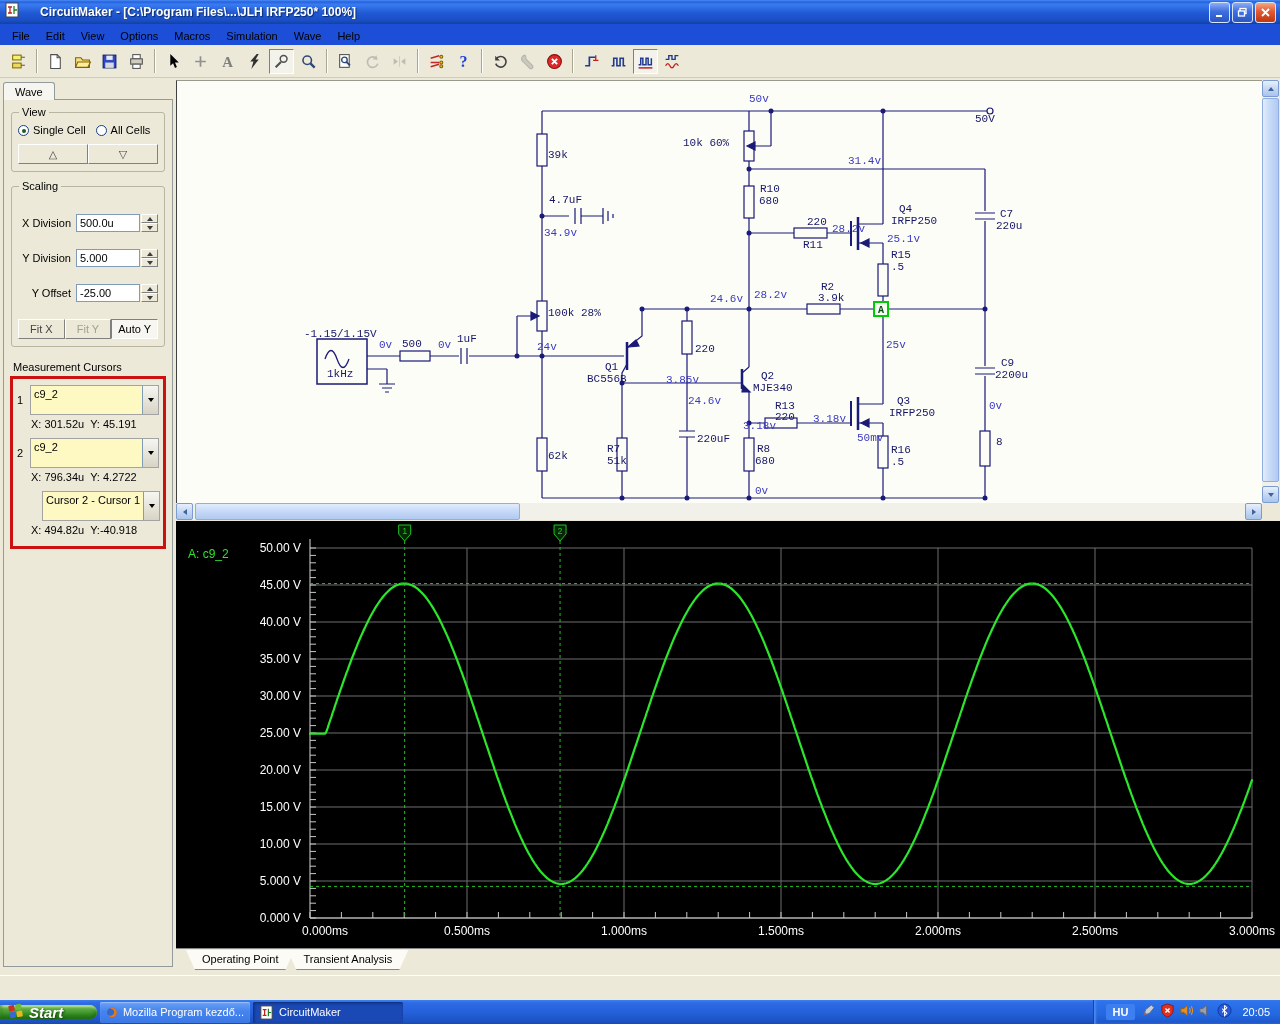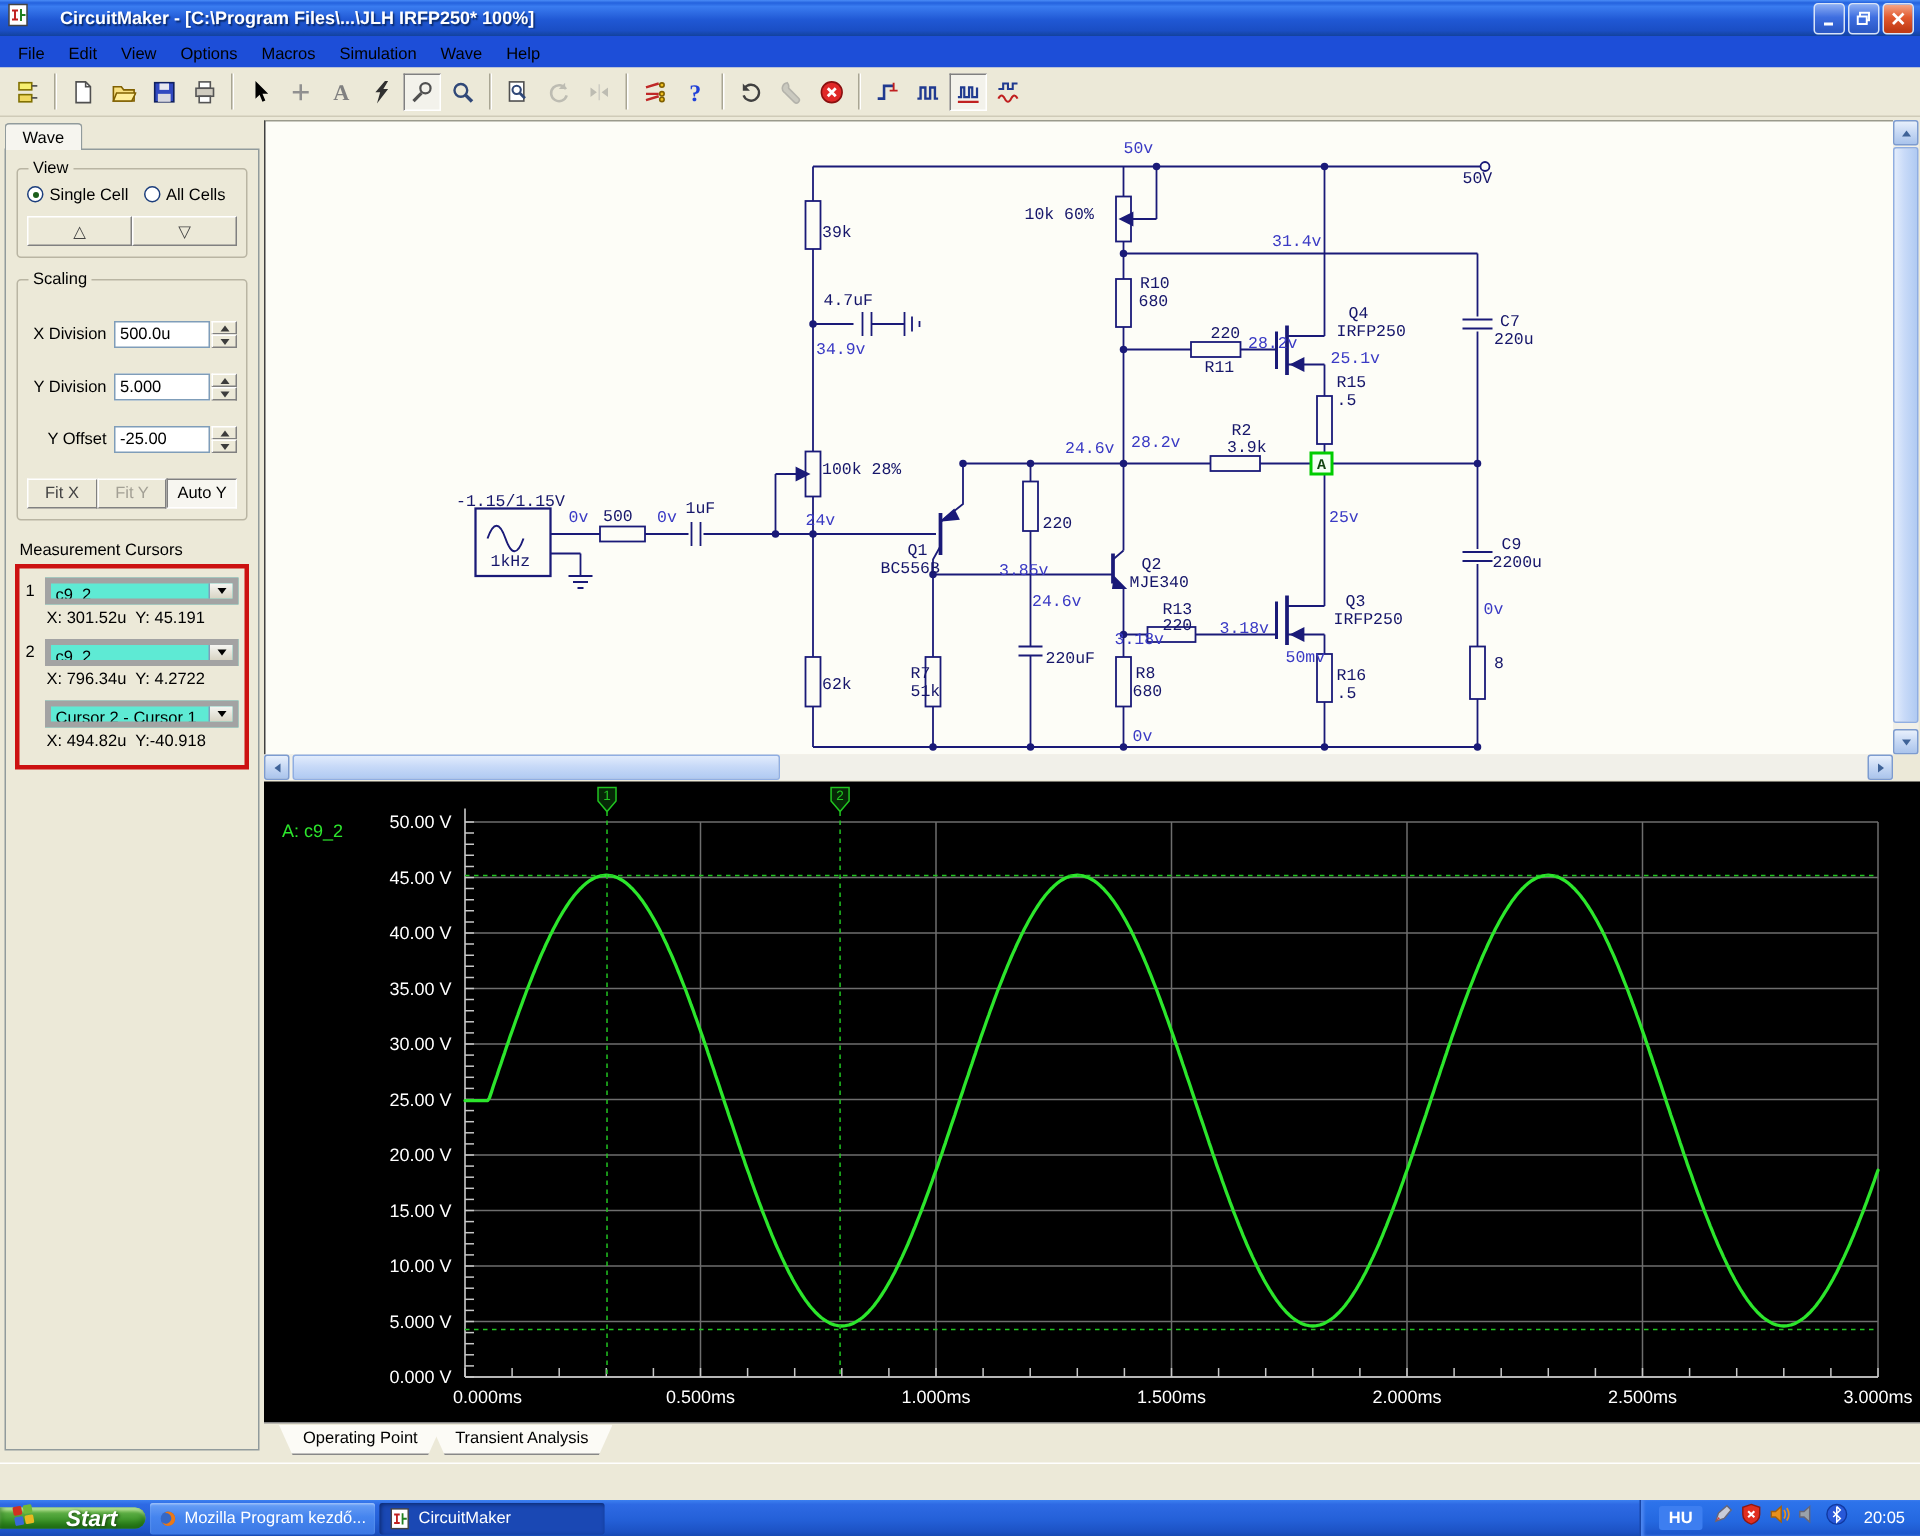--- a/index.html
+++ b/index.html
@@ -38,21 +38,21 @@
   .srow label{flex:1;font-size:11px;text-align:right;padding-right:5px}
   .editbox{width:64px;height:18px;border:1px solid #7F9DB9;background:#fff;font-size:11px;padding:2px 3px;white-space:nowrap}
   .spin{width:17px;height:18px;display:flex;flex-direction:column;margin-left:1px}
   .spin div{flex:1;background:#ECE9D8;border-top:1px solid #fff;border-left:1px solid #fff;border-right:1px solid #808080;border-bottom:1px solid #808080;display:flex;align-items:center;justify-content:center}
   .tri-up{width:0;height:0;border-left:3px solid transparent;border-right:3px solid transparent;border-bottom:4px solid #3C3C3C}
   .tri-dn{width:0;height:0;border-left:3px solid transparent;border-right:3px solid transparent;border-top:4px solid #3C3C3C}
   .mc-caption{font-size:11px;margin:4px 0 3px 3px}
   .mc-box{border:3px solid #CC1111;padding:6px 4px 2px}
   .mc-row{display:flex;align-items:center;margin-bottom:3px}
   .mc-idx{width:13px;font-size:11px}
-  .combo{flex:1;display:flex;height:18px;border:4px solid #a3a3a3;background:#5eead4}
+  .combo{flex:1;display:flex;height:30px;border:1px solid #a3a3a3;background:#fef9c3}
   .combo-val{flex:1;font-size:11px;padding:2px 3px;white-space:nowrap;overflow:hidden}
   .combo-btn{width:16px;background:linear-gradient(180deg,#F6F6F2,#D8D4C4);border-left:1px solid #7F9DB9;display:flex;align-items:center;justify-content:center}
   .mc-read{font-size:11px;margin:1px 0 8px 14px;white-space:pre}
   
   #schematic{left:176px;top:80px;width:1086px;height:423px;background:#FDFDF7;border-top:1px solid #9A9A8C;border-left:1px solid #404040}
   
   .sb{background:#F1F0E9}
   #vscroll{left:1262px;top:80px;width:17px;height:423px}
   #hscroll{left:176px;top:503px;width:1086px;height:17px}
   .sb-btn{position:absolute;width:17px;height:17px;background:linear-gradient(180deg,#E8F0FC,#C6D8F4 50%,#AAC4EC);border:1px solid #7C9BD0;border-radius:2px;display:flex;align-items:center;justify-content:center}
@@ -66,21 +66,21 @@
   #sb-corner{left:1262px;top:503px;width:18px;height:18px;background:#ECE9D8}
   
   #wavearea{left:176px;top:521px;width:1104px;height:427px;background:#000}
   
   #tabs-row{left:176px;top:948px;width:1104px;height:27px;background:#ECE9D8;border-top:1px solid #888;display:flex;align-items:flex-start;padding:1px 0 0 10px}
   .sheet-tab{font-size:11px;padding:3px 16px 4px;background:#FCFBF6;color:#000;clip-path:polygon(0 0,100% 0,calc(100% - 9px) 100%,9px 100%);margin-right:-7px;border-bottom:1px solid #888}
   .sheet-tab.front{position:relative;z-index:2}
   #bottom-strip{left:0;top:975px;width:1280px;height:25px;background:#ECE9D8;border-top:1px solid #fff}
   
   #taskbar{left:0;top:1000px;width:1280px;height:24px;background:linear-gradient(180deg,#3C80F0 0%,#2E6AE4 12%,#2460D8 55%,#1C52C4 88%,#164AB4 100%);display:flex;align-items:center}
-  #start-btn{width:97px;height:14px;background:linear-gradient(180deg,#8CC966 0%,#57A940 30%,#3B9428 70%,#2F851E 100%);border-radius:0 9px 9px 0;display:flex;align-items:center;gap:20px;padding-left:7px;box-shadow:inset 0 -3px 5px #1E6A12, inset 0 2px 2px #B8E49A}
+  #start-btn{width:97px;height:14px;background:linear-gradient(180deg,#8CC966 0%,#57A940 30%,#3B9428 70%,#2F851E 100%);border-radius:0 9px 9px 0;display:flex;align-items:center;gap:5px;padding-left:7px;box-shadow:inset 0 -3px 5px #1E6A12, inset 0 2px 2px #B8E49A}
   #start-label{color:#fff;font-weight:bold;font-style:italic;font-size:15px;text-shadow:1px 1px 2px #1A4A10}
   .task{height:21px;margin-left:3px;width:150px;display:flex;align-items:center;gap:5px;padding:0 6px;border-radius:2px;color:#fff;font-size:11px;white-space:nowrap;overflow:hidden}
   .task.inactive{background:linear-gradient(180deg,#6AA0F6,#4584EE 45%,#3B78E4);box-shadow:inset 0 1px 1px #9CC0FA}
   .task.active{background:#1A48B4;box-shadow:inset 1px 1px 3px #0C2A70}
   #tray{margin-left:auto;height:24px;display:flex;align-items:center;gap:6px;padding:0 10px 0 12px;background:linear-gradient(180deg,#2E74EC 0%,#2468E0 60%,#1C54C8 100%);border-left:1px solid #1846A8;box-shadow:inset 2px 0 2px #4C86F0}
   #lang-chip{color:#fff;font-size:11px;font-weight:bold;padding:2px 7px;background:#3D7EF0;border-radius:2px}
   #clock{color:#fff;font-size:11px;margin-left:4px}
   svg text{user-select:none}
 </style>
 </head>
@@ -346,21 +346,21 @@
       <div class="mc-row">
         <span class="mc-idx">2</span>
         <div class="combo">
           <span class="combo-val">c9_2</span>
           <span class="combo-btn">
               <span class="t-d" style="border-top-color:#000"></span>
             </span>
         </div>
       </div>
       <div class="mc-read">X: 796.34u  Y: 4.2722</div>
-      <div class="mc-row" style="margin-left:13px">
+      <div class="mc-row" style="margin-left:25px">
         <div class="combo">
           <span class="combo-val">Cursor 2 - Cursor 1</span>
           <span class="combo-btn">
               <span class="t-d" style="border-top-color:#000"></span>
             </span>
         </div>
       </div>
       <div class="mc-read">X: 494.82u  Y:-40.918</div>
     </div>
   </div>

